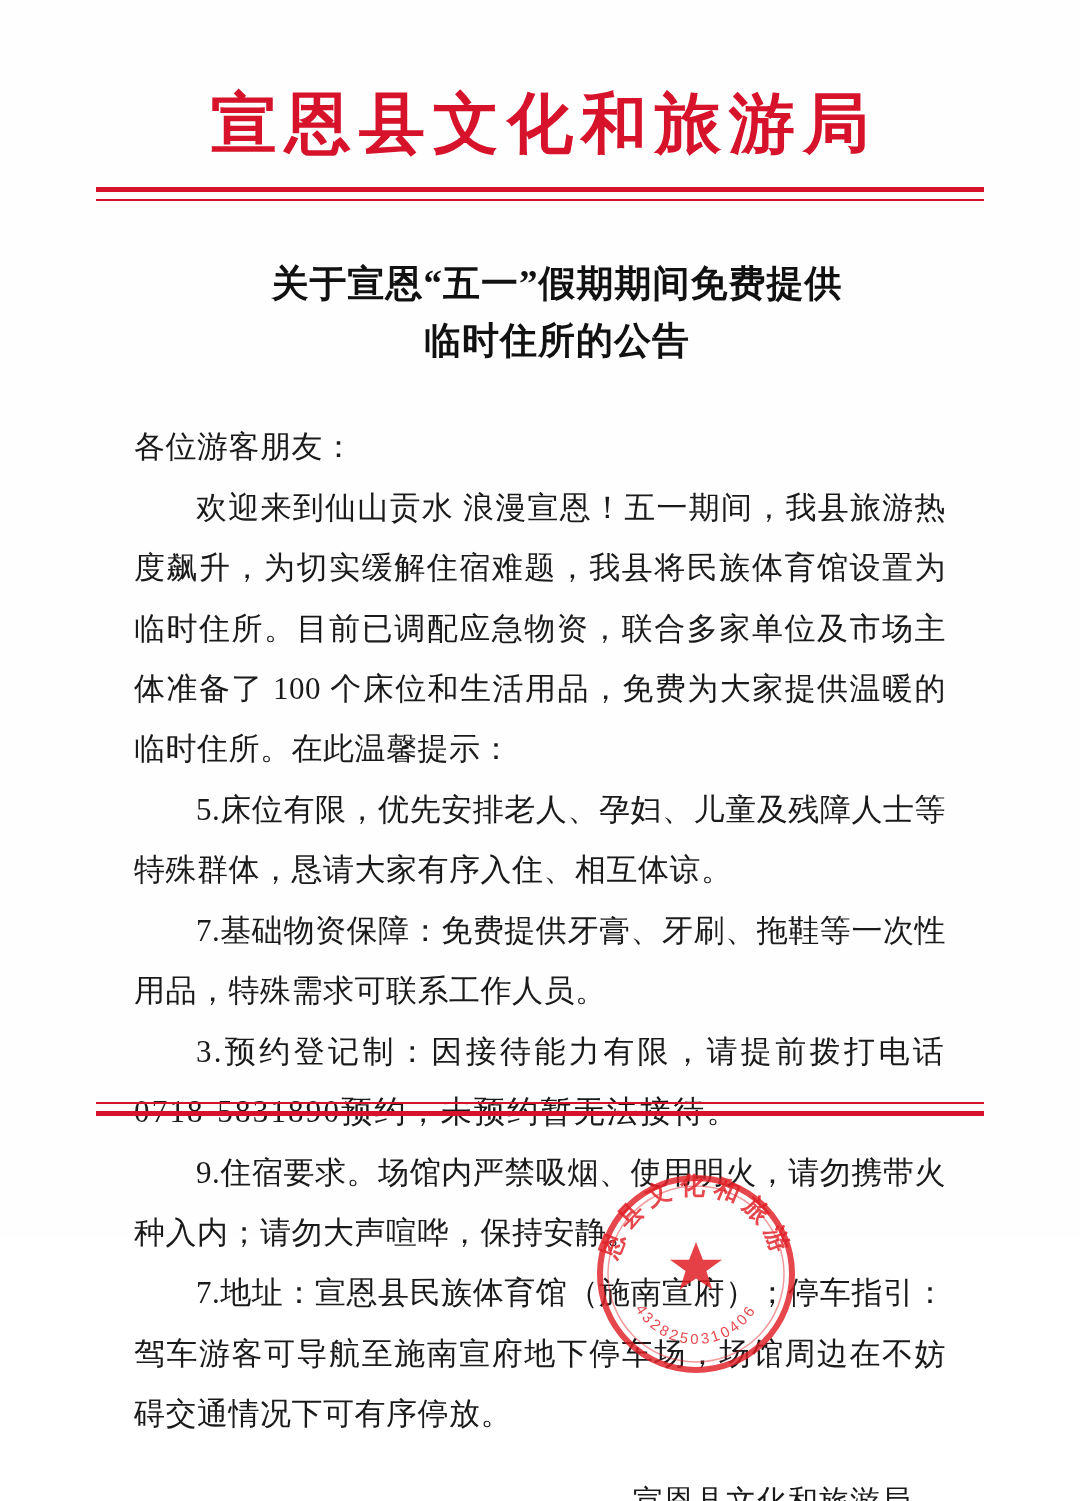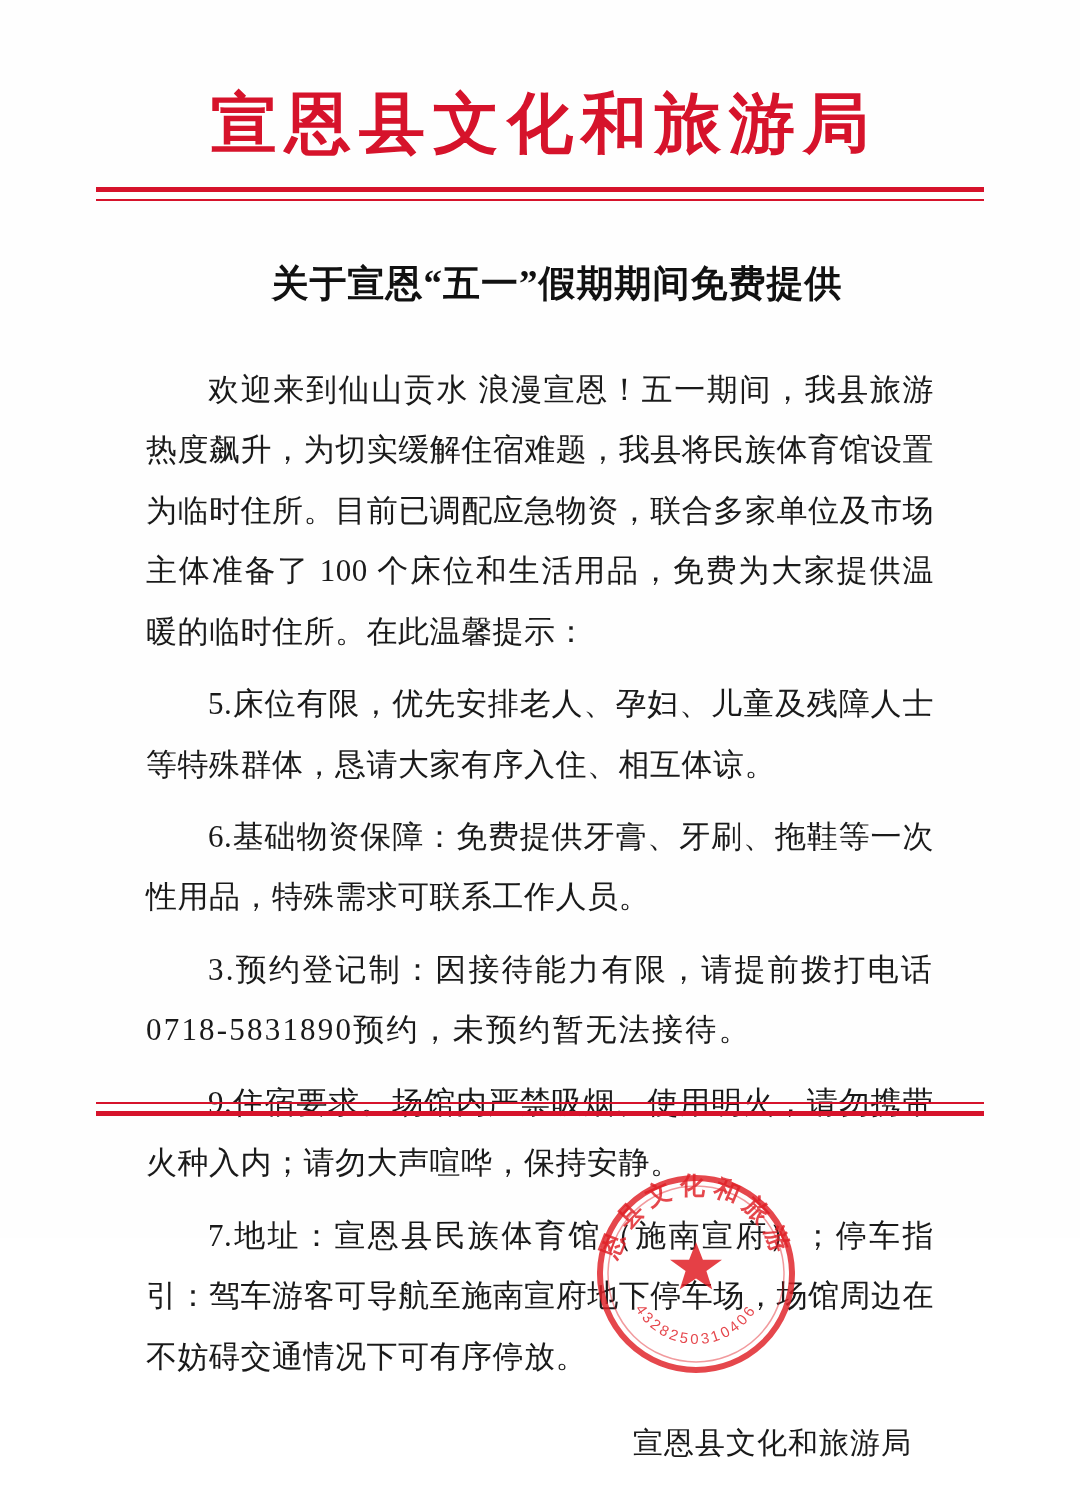--- a/index.html
+++ b/index.html
@@ -78,21 +78,21 @@
     line-height: 1.95;
     letter-spacing: 0.5px;
   }
   .para {
     font-size: 31px;
     line-height: 1.95;
     letter-spacing: 0.5px;
     text-align: justify;
     text-justify: inter-ideograph;
     text-indent: 2em;
-    margin: 12px;
+    margin: 0;
   }
   .para.tracked {
     letter-spacing: 2.2px;
   }
 
   
   .signature {
     margin-top: 30px;
     padding-right: 168px;
     text-align: right;
@@ -145,26 +145,28 @@
     <div class="masthead-title">宣恩县文化和旅游局</div>
   </div>
 
   <div class="rule-wrap">
     <div class="rule-thick"></div>
     <div class="rule-thin"></div>
   </div>
 
   <div class="doc-title">
     <span class="line">关于宣恩“五一”假期期间免费提供</span>
+    <span class="line">临时住所的公告</span>
   </div>
 
   <div class="body-wrap">
+    <div class="salutation">各位游客朋友：</div>
     <p class="para">欢迎来到仙山贡水 浪漫宣恩！五一期间，我县旅游热度飙升，为切实缓解住宿难题，我县将民族体育馆设置为临时住所。目前已调配应急物资，联合多家单位及市场主体准备了 100 个床位和生活用品，免费为大家提供温暖的临时住所。在此温馨提示：</p>
     <p class="para">5.床位有限，优先安排老人、孕妇、儿童及残障人士等特殊群体，恳请大家有序入住、相互体谅。</p>
-    <p class="para">6.基础物资保障：免费提供牙膏、牙刷、拖鞋等一次性用品，特殊需求可联系工作人员。</p>
+    <p class="para">7.基础物资保障：免费提供牙膏、牙刷、拖鞋等一次性用品，特殊需求可联系工作人员。</p>
     <p class="para tracked">3.预约登记制：因接待能力有限，请提前拨打电话0718-5831890预约，未预约暂无法接待。</p>
     <p class="para">9.住宿要求。场馆内严禁吸烟、使用明火，请勿携带火种入内；请勿大声喧哗，保持安静。</p>
     <p class="para">7.地址：宣恩县民族体育馆（施南宣府）；停车指引：驾车游客可导航至施南宣府地下停车场，场馆周边在不妨碍交通情况下可有序停放。</p>
   </div>
 
   <div class="signature">
     <div>宣恩县文化和旅游局</div>
 
   </div>
 

